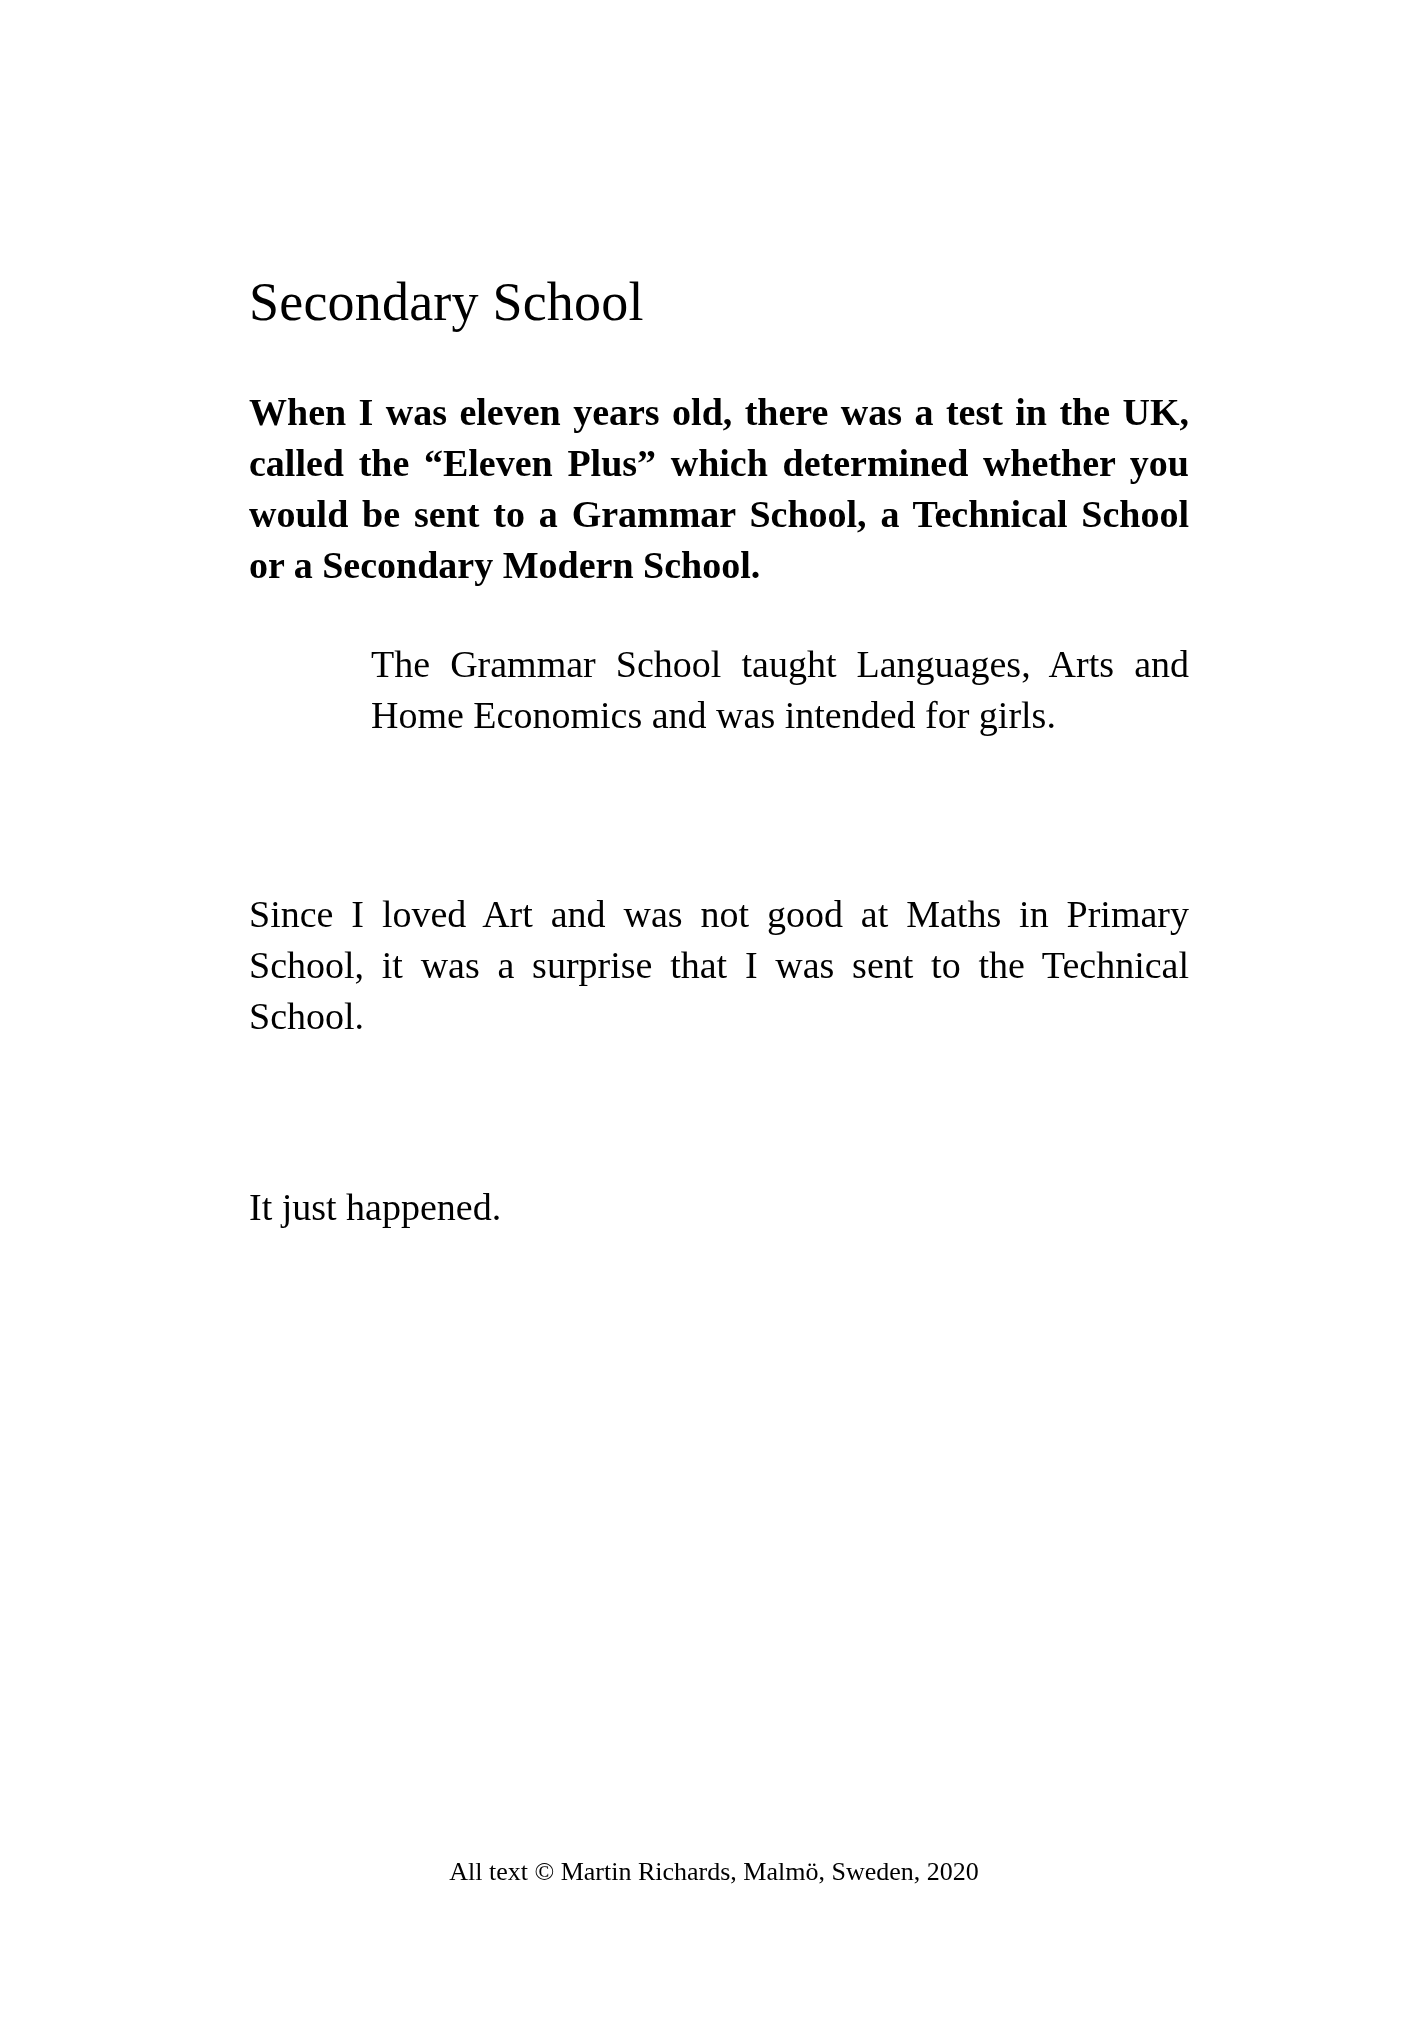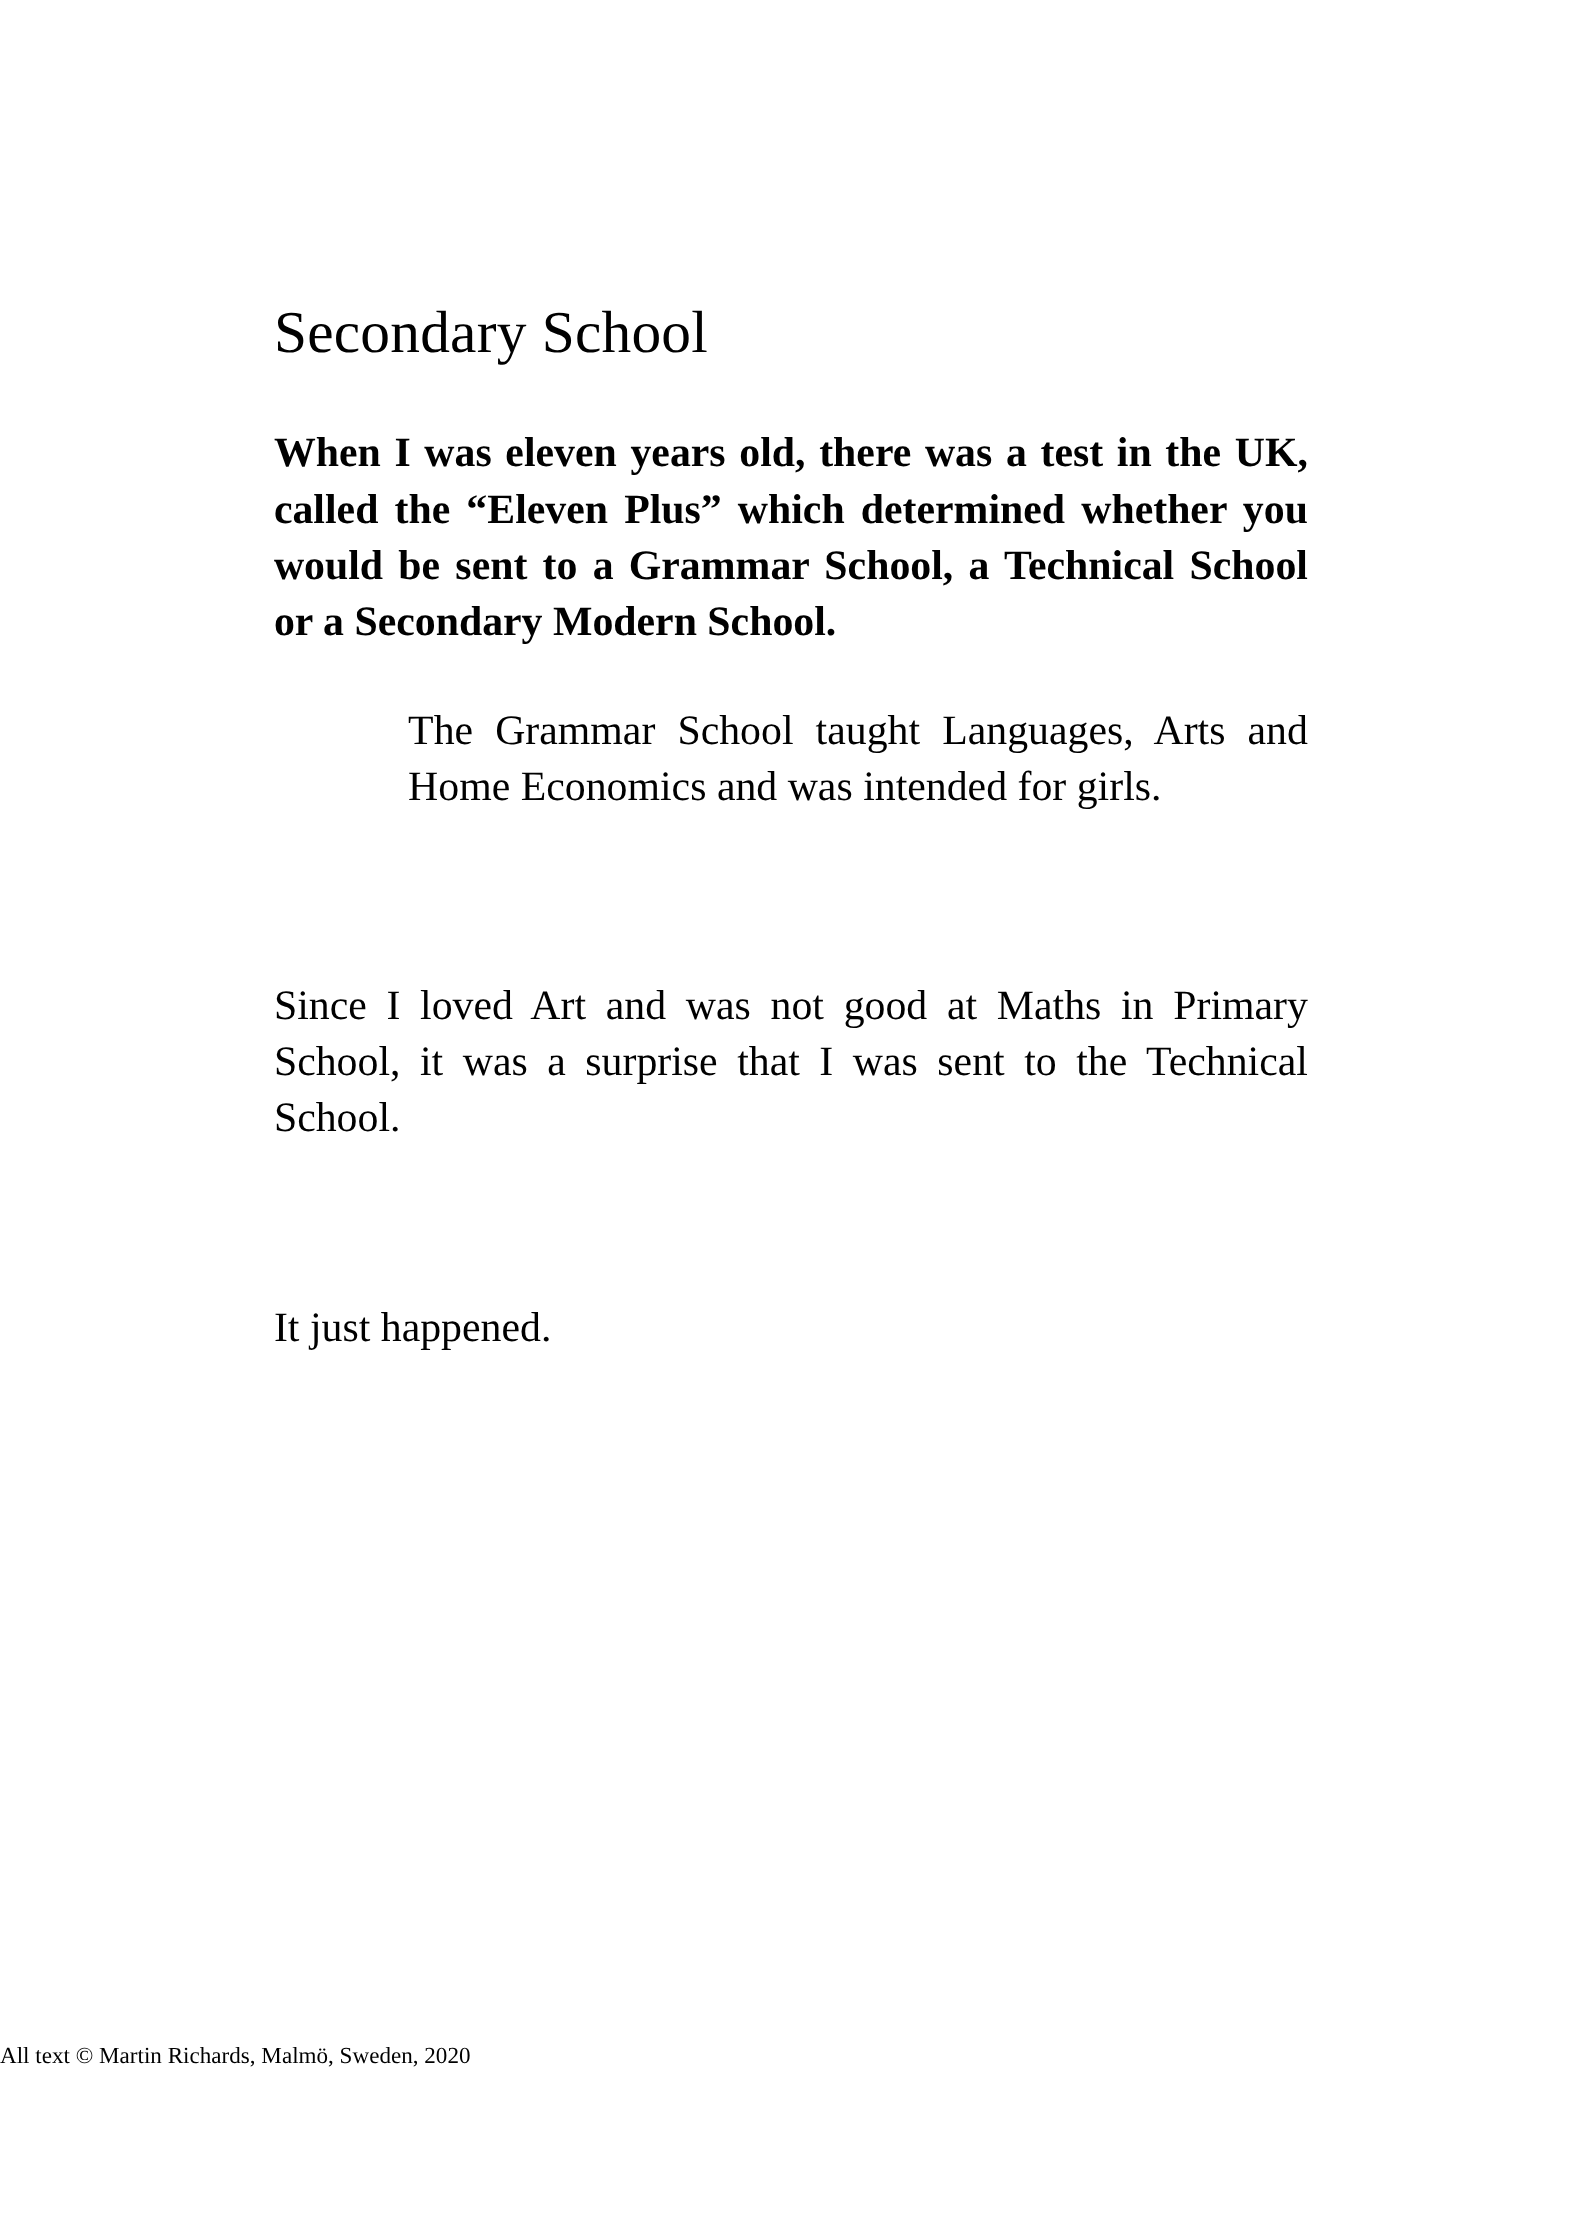--- a/index.html
+++ b/index.html
@@ -85,21 +85,22 @@
 
   .gap-medium {
     height: 96px;
   }
 
   .footer {
     position: absolute;
     left: 0;
     top: 1855px;
     width: 1428px;
-    font-size: 21px;
+    text-align: center;
+    font-size: 26px;
     line-height: 1.3;
   }
 </style>
 </head>
 <body>
 
 <div class="page">
   <div class="content">
 
     <h1 class="page-title">Secondary School</h1>

